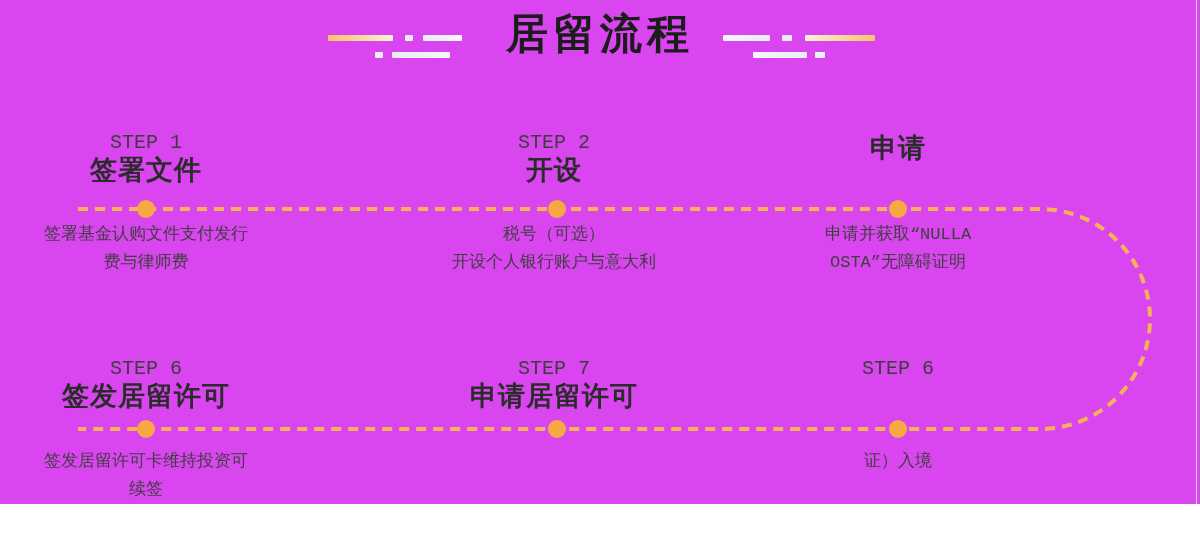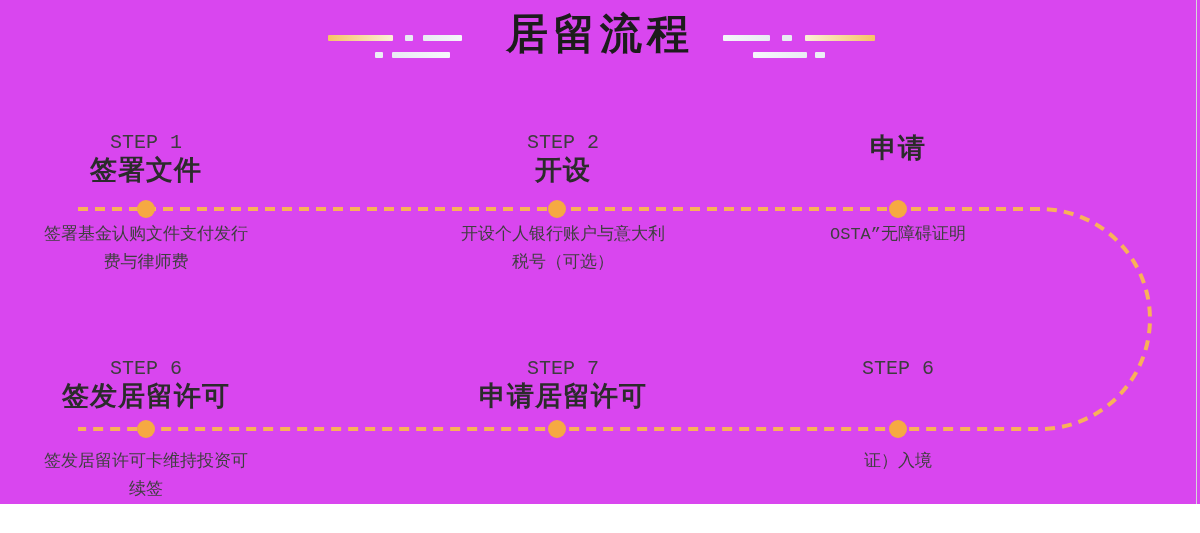--- a/index.html
+++ b/index.html
@@ -38,21 +38,21 @@
   
   .step-head{position:absolute;width:320px;text-align:center;}
   .row-top .step-head,.step-head.row-top{top:132px;}
   .step-head.row-bottom{top:358px;}
   .step-label{font-size:20px;line-height:22px;color:#3d3d3d;}
   .step-title{margin-top:2px;font-size:27px;line-height:32px;font-weight:700;color:#2b2b2b;letter-spacing:1px;}
   .step-desc{position:absolute;width:320px;text-align:center;font-size:17px;line-height:28px;color:#3f3f3f;}
   .step-desc.row-top{top:221px;}
   .step-desc.row-bottom{top:448px;}
   .col-1{left:-14px;}   
-  .col-2{left:403px;}   
+  .col-2{left:394px;}   
   .col-3{left:738px;}   
   
   .edge-line{position:absolute;top:0;right:3px;width:1px;height:533px;background:#d6d6d6;}
 </style>
 </head>
 <body>
 
 <div class="canvas">
 
   <div class="main-title">居留流程</div>
@@ -89,28 +89,29 @@
   <div class="step-desc row-top col-1">
     <div>签署基金认购文件支付发行</div>
     <div>费与律师费</div>
   </div>
 
   <div class="step-head row-top col-2">
     <div class="step-label">STEP 2</div>
     <div class="step-title">开设</div>
   </div>
   <div class="step-desc row-top col-2">
+    <div>税号（可选）</div>
     <div>开设个人银行账户与意大利</div>
-    <div>税号（可选）</div>
   </div>
 
   <div class="step-head row-top col-3">
     <div class="step-title">申请</div>
   </div>
   <div class="step-desc row-top col-3">
+    <div>申请并获取“NULLA</div>
     <div>OSTA”无障碍证明</div>
   </div>
 
   <div class="step-head row-bottom col-1">
     <div class="step-label">STEP 6</div>
     <div class="step-title">签发居留许可</div>
   </div>
   <div class="step-desc row-bottom col-1">
     <div>签发居留许可卡维持投资可</div>
     <div>续签</div>

